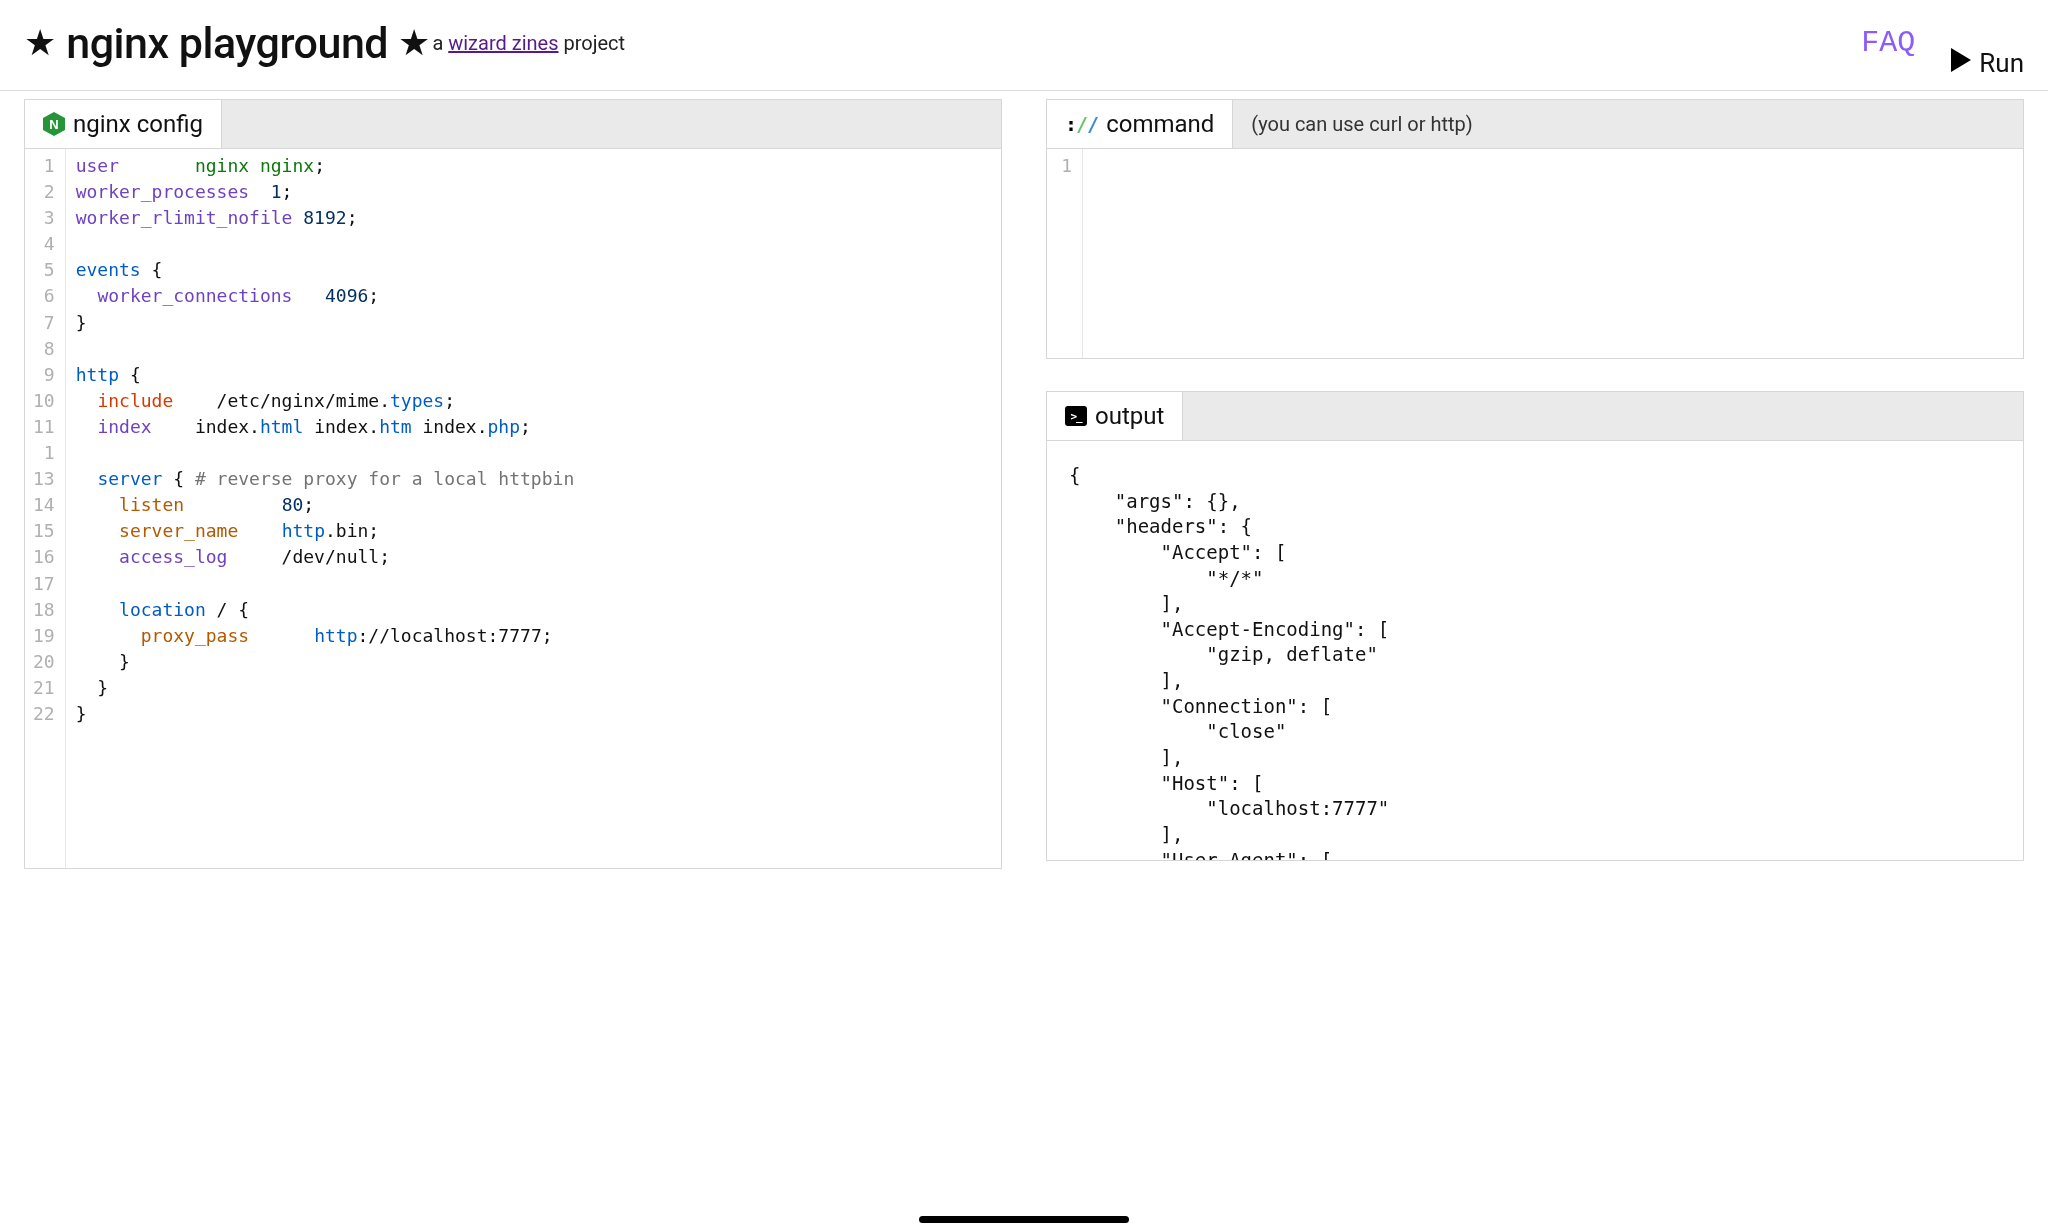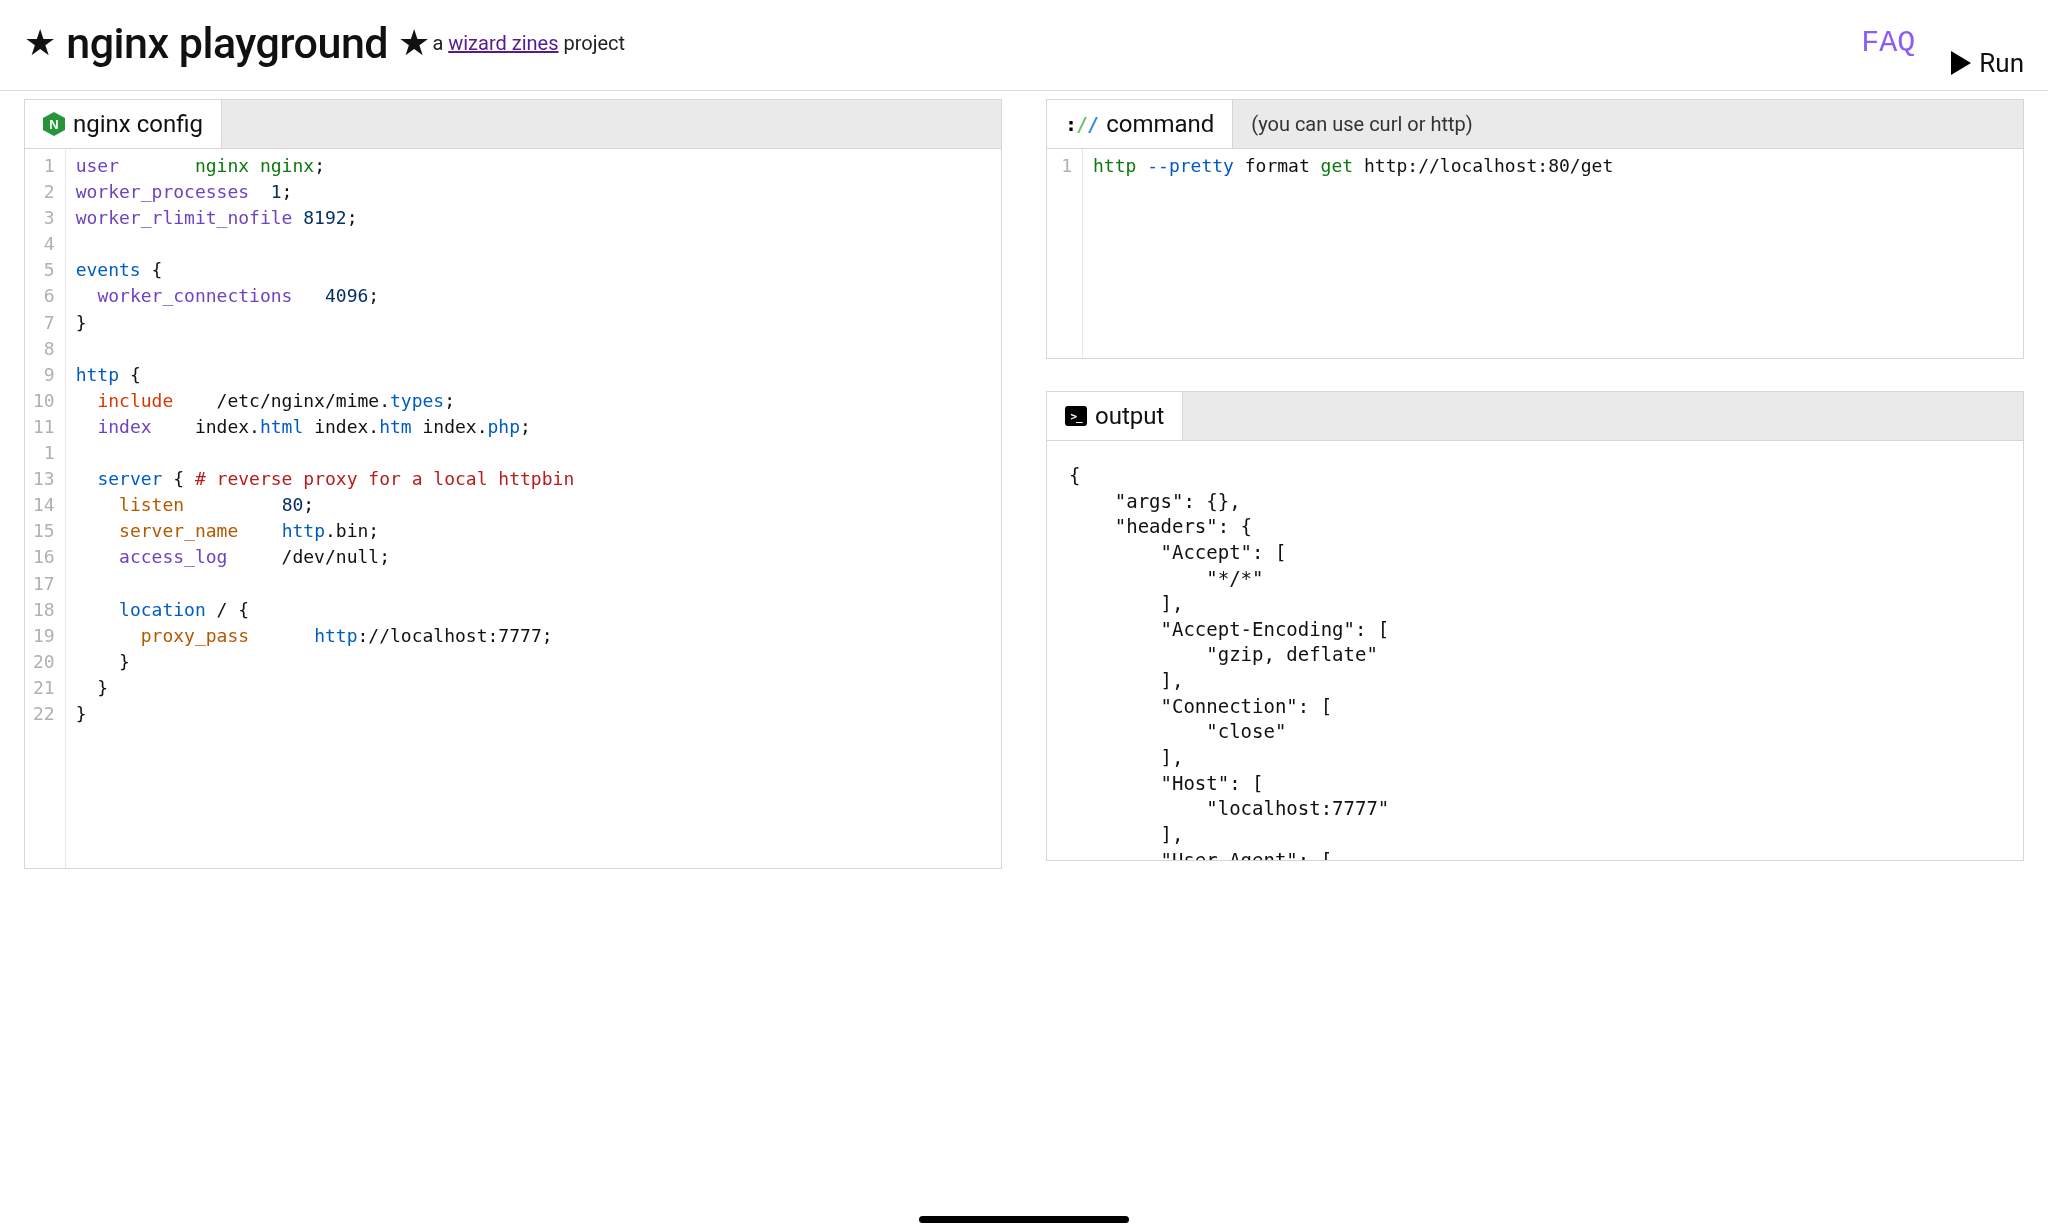--- a/index.html
+++ b/index.html
@@ -5,21 +5,21 @@
 * { box-sizing: border-box; margin: 0; padding: 0; }
 body { font-family: -apple-system, BlinkMacSystemFont, "Segoe UI", Roboto, Helvetica, Arial, sans-serif; font-size: 16px; color: #111; background: #fff; }
 .header { display: flex; align-items: center; padding: 8px 24px 12px 24px; border-bottom: 1px solid #ddd; }
 .title-wrap { display: flex; align-items: center; gap: 10px; }
 .star { font-size: 36px; line-height: 1; }
 .title { font-size: 43px; font-weight: 500; letter-spacing: -0.5px; }
 .byline { font-size: 20px; margin-left: 2px; color: #222; }
 .byline a { color: #551A8B; text-decoration: underline; }
 .header-right { margin-left: auto; display: flex; align-items: center; gap: 36px; }
 .faq { font-size: 30px; font-weight: 400; color: #8b5cf6; text-decoration: none; font-family: Liberation Mono, monospace; }
-.run { display: flex; align-items: center; gap: 8px; font-size: 26px; cursor: pointer; margin-top: 40px; }
+.run { display: flex; gap: 8px; font-size: 26px; cursor: pointer; margin-top: 40px; }
 .play-icon { width: 0; height: 0; border-left: 20px solid #000; border-top: 12px solid transparent; border-bottom: 12px solid transparent; }
 .main { padding: 0 24px; display: grid; grid-template-columns: 1fr 1fr; gap: 44px; }
 .panel { margin-top: 8px; }
 .panel-head { display: flex; align-items: center; background: #eaeaea; border: 1px solid #d6d6d6; border-bottom: 1px solid #d6d6d6; }
 .tab { display: flex; align-items: center; gap: 8px; background: #fff; padding: 10px 18px; font-size: 24px; border-right: 1px solid #d6d6d6; }
 .tab .icon { display: inline-flex; }
 .hint { padding: 0 18px; font-size: 20px; color: #333; }
 .editor { border: 1px solid #d6d6d6; border-top: none; background: #fff; font-family: ui-monospace, SFMono-Regular, Menlo, Consolas, monospace; font-size: 18px; line-height: 1.45; display: flex; min-height: 60px; }
 .gutter { background: #fff; padding: 4px 6px 4px 4px; text-align: right; color: #b0b0b0; border-right: 1px solid #e7e7e7; user-select: none; min-width: 36px; font-size: 18px; }
 .gutter div { padding: 0 4px; }
@@ -27,21 +27,21 @@
 .left-editor { height: 720px; }
 .cmd-editor .editor { height: 210px; }
 .output-panel { margin-top: 32px; }
 .output-body { border: 1px solid #d6d6d6; border-top: none; background: #fff; font-family: ui-monospace, SFMono-Regular, Menlo, Consolas, monospace; font-size: 19px; line-height: 1.35; padding: 22px 22px; white-space: pre; height: 420px; overflow: hidden; }
 
 .tok-dir { color: #6f42c1; }
 .tok-key { color: #005cc5; }
 .tok-include { color: #d73a00; }
 .tok-prop { color: #b35900; }
 .tok-num { color: #032f62; }
-.tok-comment { color: #b91c1c; }
+.tok-comment { color: #737373; }
 .tok-name { color: #0b7a0b; }
 .tok-opt { color: #005cc5; }
 .tok-url { color: #111; }
 .nginx-badge { width: 22px; height: 24px; background: #269539; display: inline-block; clip-path: polygon(50% 0, 100% 25%, 100% 75%, 50% 100%, 0 75%, 0 25%); position: relative; }
 .nginx-badge::after { content: "N"; position: absolute; inset: 0; display: flex; align-items: center; justify-content: center; color: #fff; font-weight: 700; font-size: 13px; font-family: sans-serif; }
 .term-badge { width: 22px; height: 20px; background: #000; border-radius: 3px; position: relative; display: inline-block; }
 .term-badge::after { content: ">_"; position: absolute; inset: 0; color: #fff; font-size: 11px; font-family: monospace; display: flex; align-items: center; justify-content: center; letter-spacing: -1px; font-weight: 700; }
 .proto-icon { font-family: monospace; font-weight: 700; font-size: 20px; letter-spacing: -1px; }
 .proto-icon .colon { color: #000; }
 .proto-icon .sl1 { color: #6bc46b; }
@@ -120,21 +120,20 @@
               <span class="sl2">/</span>
             </span>
           <span>command</span>
         </div>
         <span class="hint">(you can use curl or http)</span>
       </div>
       <div class="editor">
         <div class="gutter" id="cmd-gutter">
             <div>1</div>
           </div>
-        <div class="code" id="cmd-code"><div><span class="tok-name">http</span><span> </span><span class="tok-opt">--pretty</span><span> format </span><span class="tok-name">get</span><span> </span><span class="tok-url">http://localhost:80/get</span></div></div>
       </div>
     </div>
 
     <div class="panel output-panel">
       <div class="panel-head">
         <div class="tab">
           <span class="icon">
               <span class="term-badge"></span>
             </span>
           <span>output</span>

